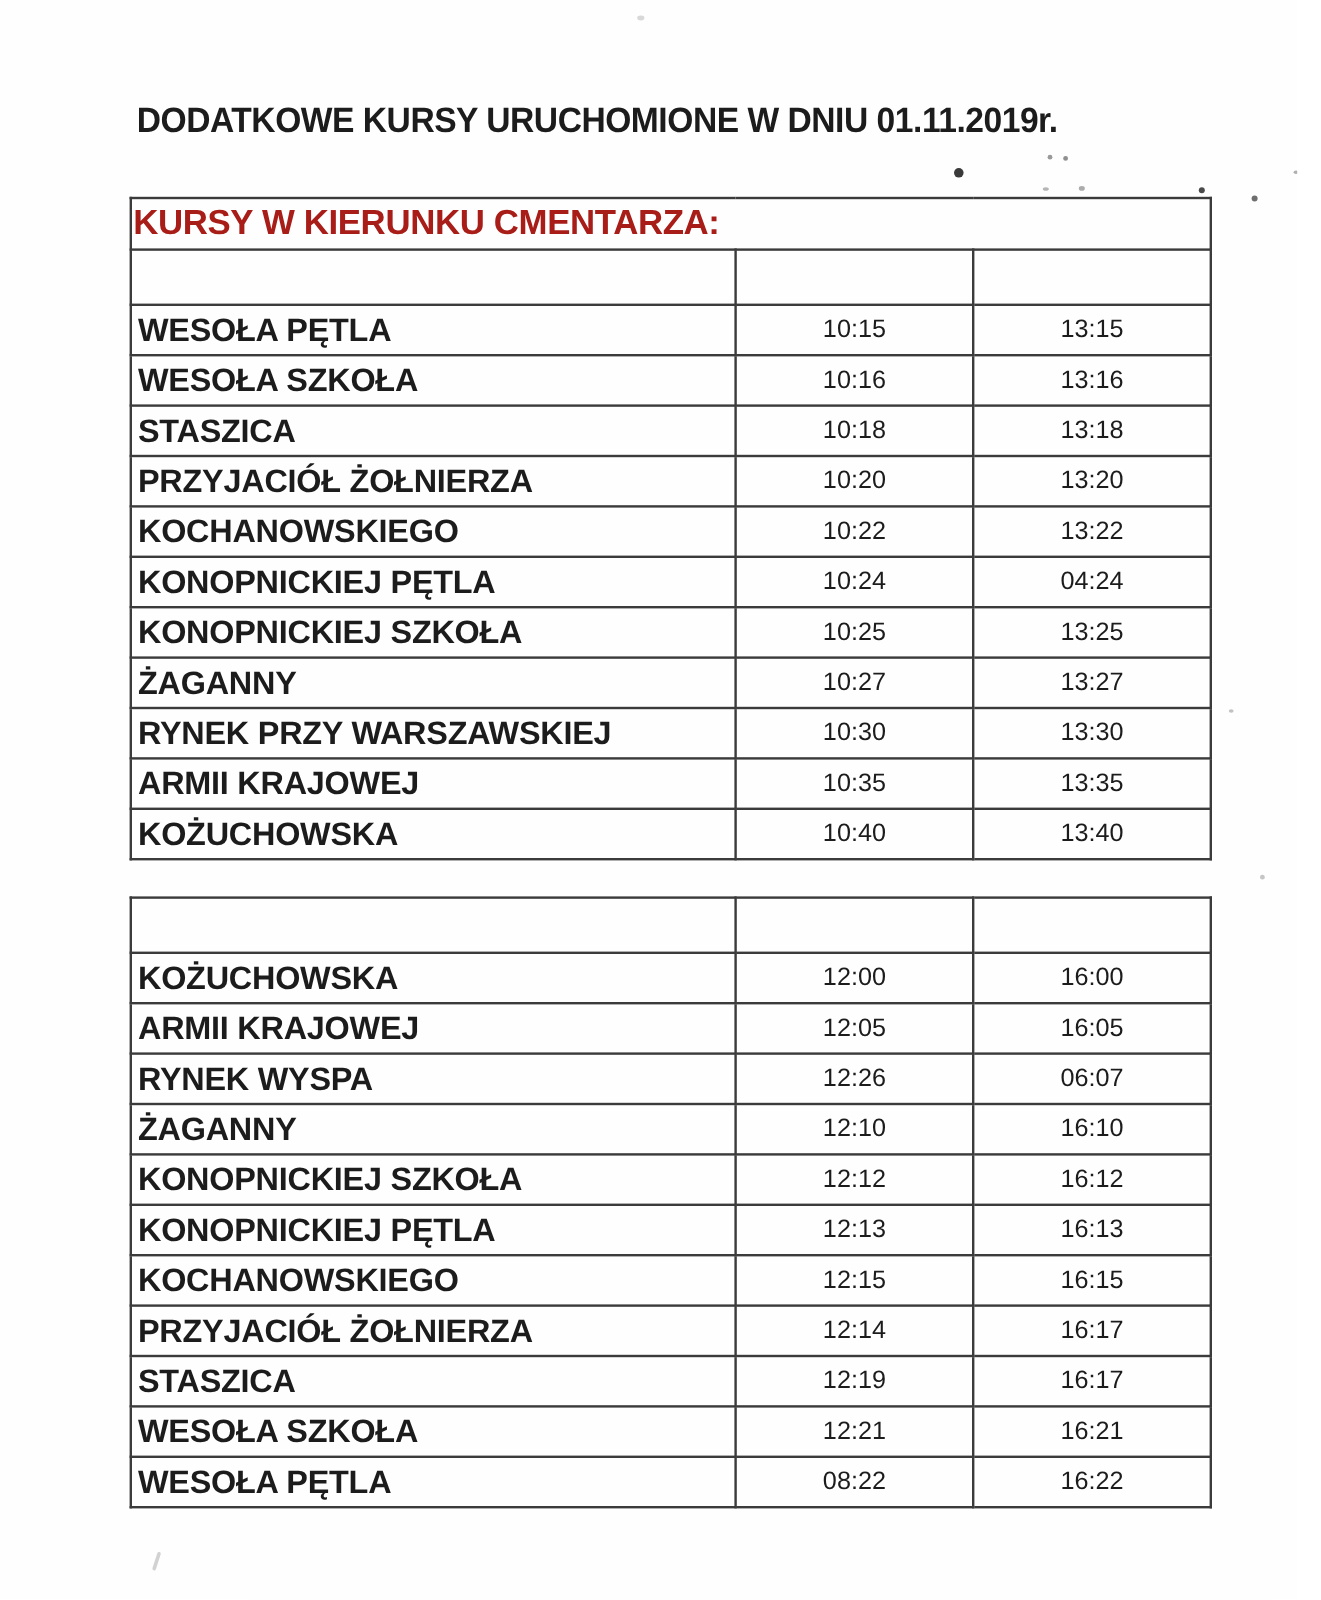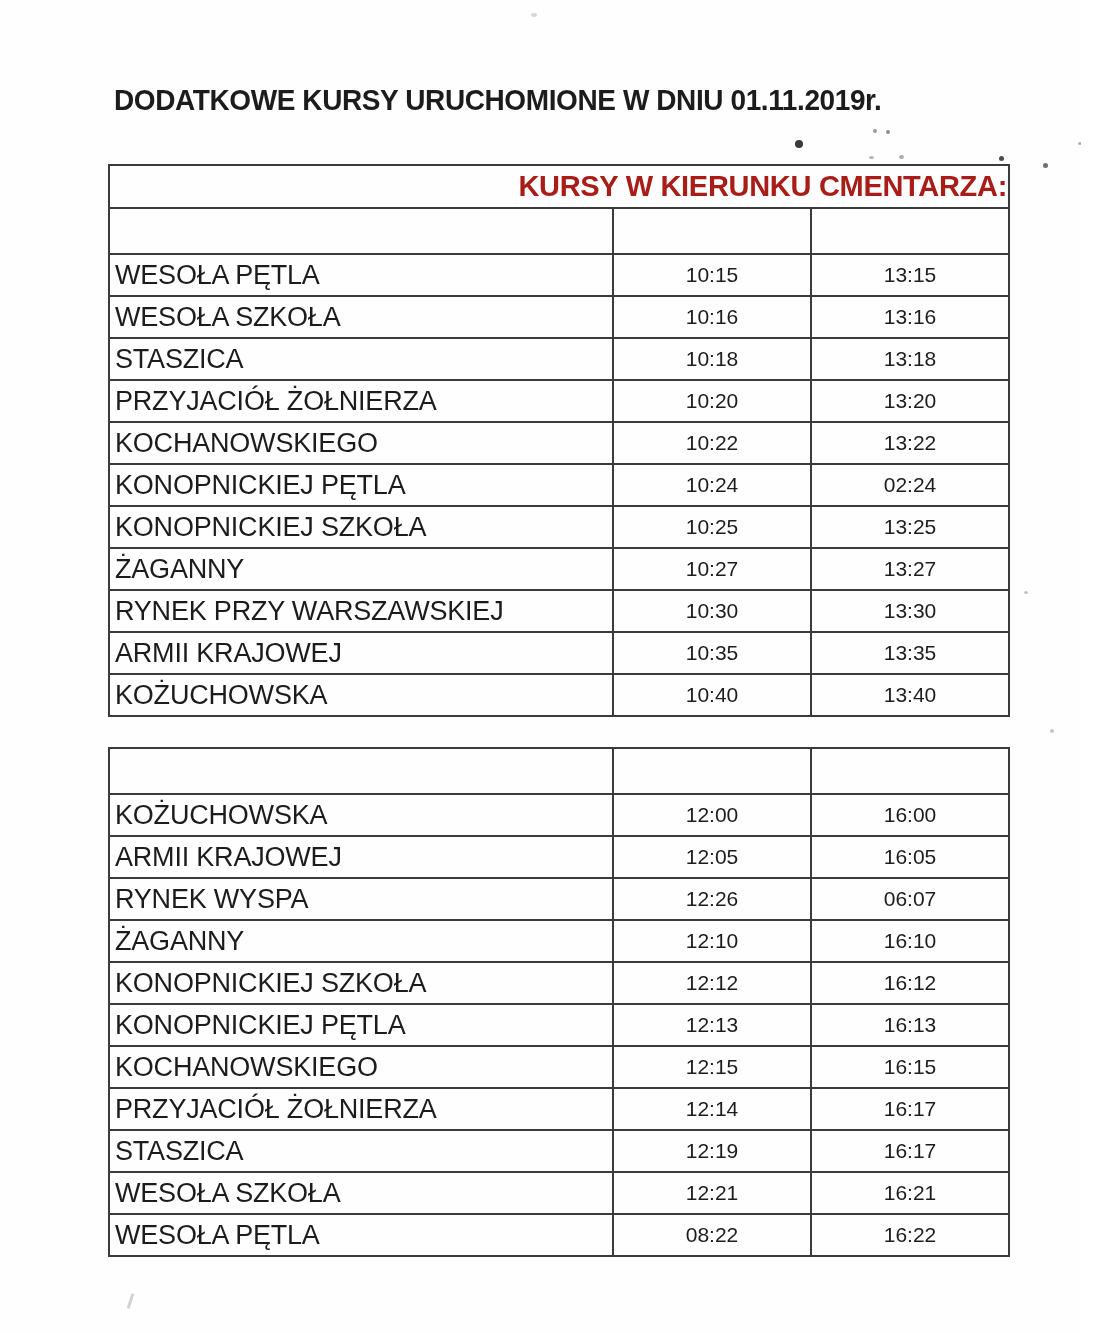--- a/index.html
+++ b/index.html
@@ -37,31 +37,31 @@
   }
   table.timetable#timetable-1 { top: 164px; }
   table.timetable#timetable-2 { top: 747px; }
   table.timetable td {
     border: 2px solid var(--border, #3b3b3b);
     overflow: hidden;
     white-space: nowrap;
   }
   tr.header-row td {
     height: 39px;
-    text-align: right;
+    text-align: left;
     vertical-align: middle;
     font-size: 29px;
     font-weight: bold;
     letter-spacing: -0.3px;
     color: var(--header-red, #a81d17);
   }
   tr.spacer-row td { height: 42px; }
   tbody.rows td { height: 38px; vertical-align: middle; }
   td.stop {
-    font-weight: normal;
+    font-weight: bold;
     font-size: 27px;
     letter-spacing: -0.2px;
     padding: 0 0 0 5px;
     text-align: left;
   }
   td.time {
     font-weight: 400;
     font-size: 21px;
     text-align: center;
   }
@@ -115,21 +115,21 @@
           <td class="time">13:20</td>
         </tr>
         <tr>
           <td class="stop">KOCHANOWSKIEGO</td>
           <td class="time">10:22</td>
           <td class="time">13:22</td>
         </tr>
         <tr>
           <td class="stop">KONOPNICKIEJ PĘTLA</td>
           <td class="time">10:24</td>
-          <td class="time">02:24</td>
+          <td class="time">04:24</td>
         </tr>
         <tr>
           <td class="stop">KONOPNICKIEJ SZKOŁA</td>
           <td class="time">10:25</td>
           <td class="time">13:25</td>
         </tr>
         <tr>
           <td class="stop">ŻAGANNY</td>
           <td class="time">10:27</td>
           <td class="time">13:27</td>

